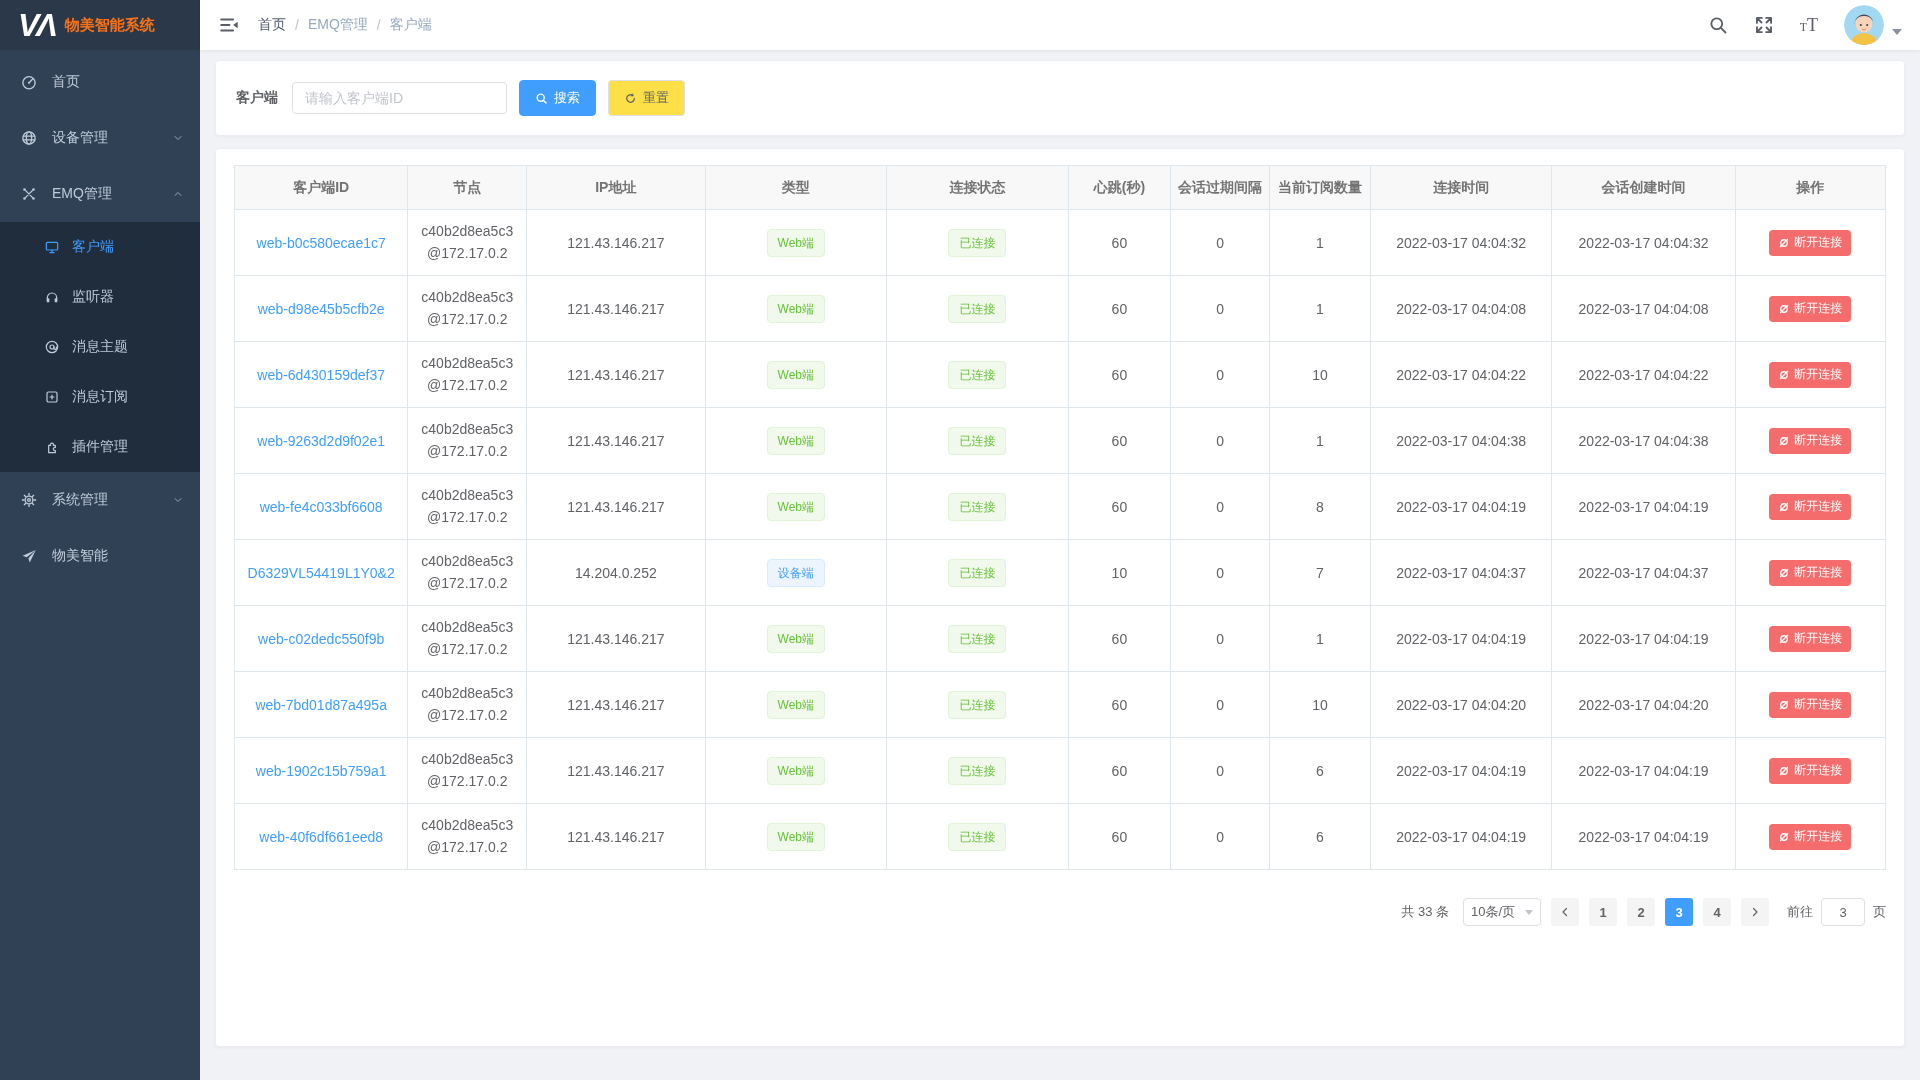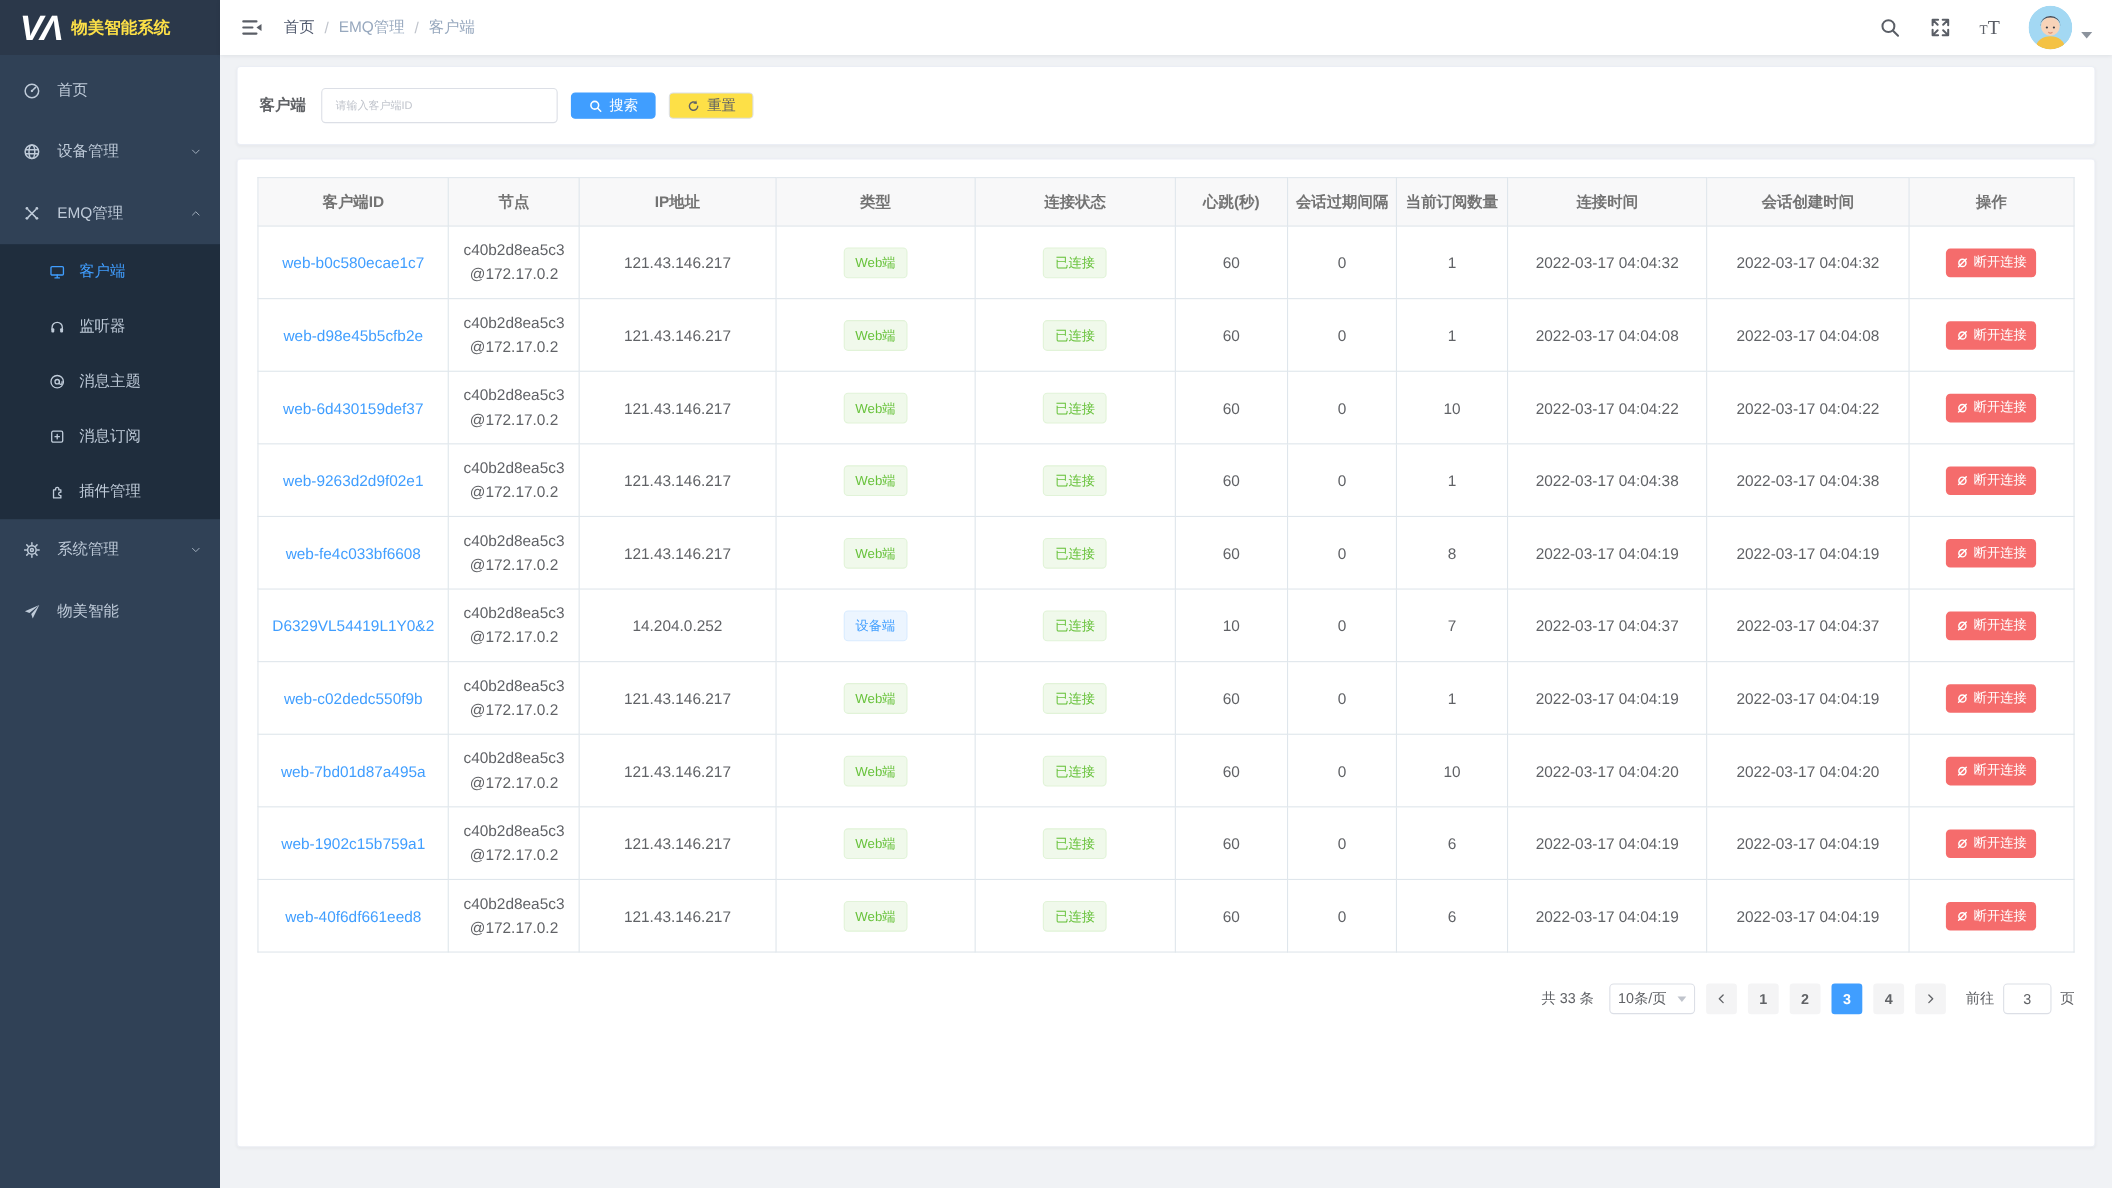--- a/index.html
+++ b/index.html
@@ -3,21 +3,21 @@
 <meta charset="utf-8">
 <style>
   * { margin:0; padding:0; box-sizing:border-box; }
   html,body { width:1920px; height:1080px; overflow:hidden; }
   body { font-family:"Liberation Sans", sans-serif; display:flex; background:#f0f2f5; color:#606266; }
 
   
   .sidebar { width:200px; min-width:200px; height:1080px; background:#304156; display:flex; flex-direction:column; }
   .logo { height:50px; background:#2b384a; display:flex; align-items:center; padding-left:18px; gap:10px; }
   .logo-mark { color:#fff; font-weight:bold; font-size:32px; letter-spacing:-3px; font-style:italic; }
-  .logo-title { color:#fde047; font-size:15px; font-weight:bold; white-space:nowrap; }
+  .logo-title { color:#f97316; font-size:15px; font-weight:bold; white-space:nowrap; }
   .menu { flex:1; padding-top:4px; }
   .menu-item { height:56px; display:flex; align-items:center; padding:0 16px 0 20px; color:#bfcbd9; font-size:14px; cursor:pointer; }
   .menu-item .mi-icon { width:18px; height:18px; margin-right:14px; flex:none; }
   .menu-item .mi-label { flex:1; }
   .menu-item .chev { width:12px; height:12px; opacity:.8; }
   .submenu { background:#1f2d3d; }
   .submenu .menu-item { height:50px; padding-left:44px; }
   .submenu .menu-item .mi-icon { width:16px; height:16px; margin-right:12px; }
   .menu-item.active { color:#409eff; }
   svg.ic { display:block; width:100%; height:100%; stroke:currentColor; fill:none; stroke-width:1.8; stroke-linecap:round; stroke-linejoin:round; }
@@ -38,23 +38,23 @@
   .avatar-wrap { display:flex; align-items:center; gap:8px; cursor:pointer; }
   .avatar { width:40px; height:40px; border-radius:50%; overflow:hidden; display:block; }
   .caret-down { width:0; height:0; border-left:5px solid transparent; border-right:5px solid transparent; border-top:6px solid #8c939d; margin-top:14px; }
 
   .content { flex:1; padding:10px 15px 45px; overflow:hidden; }
   .card { background:#fff; border-radius:4px; border:1px solid #ebeef5; box-shadow:0 1px 3px rgba(0,0,0,.04); }
 
   
   .search-card { padding:19px 20px; margin-bottom:12px; display:flex; align-items:center; gap:12px; }
   .search-label { font-size:14px; font-weight:bold; color:#606266; margin-right:2px; }
-  .search-input { width:215px; height:32px; border:1px solid #dcdfe6; border-radius:4px; padding:0 12px; font-size:10px; color:#606266; outline:none; font-family:"Liberation Sans", sans-serif; }
+  .search-input { width:215px; height:32px; border:1px solid #dcdfe6; border-radius:4px; padding:0 12px; font-size:14px; color:#606266; outline:none; font-family:"Liberation Sans", sans-serif; }
   .search-input::placeholder { color:#c0c4cc; }
-  .btn { height:24px; border-radius:4px; font-size:13px; display:inline-flex; align-items:center; gap:6px; padding:0 15px; cursor:pointer; border:1px solid transparent; font-family:"Liberation Sans", sans-serif; }
+  .btn { height:36px; border-radius:4px; font-size:13px; display:inline-flex; align-items:center; gap:6px; padding:0 15px; cursor:pointer; border:1px solid transparent; font-family:"Liberation Sans", sans-serif; }
   .btn-primary { background:#409eff; border-color:#409eff; color:#fff; }
   .btn-plain { background:#fde047; border-color:#dcdfe6; color:#606266; }
   .btn .bico { width:13px; height:13px; }
 
   
   .table-card { padding:16px 18px 120px; }
   table.grid { width:100%; border-collapse:collapse; table-layout:fixed; border:1px solid #dfe6ec; }
   .grid th, .grid td { border:1px solid #dfe6ec; text-align:center; vertical-align:middle; }
   .grid th { background:#f8f8f9; color:#737373; font-size:14px; font-weight:bold; height:44px; }
   .grid td { height:66px; font-size:14px; color:#606266; }

